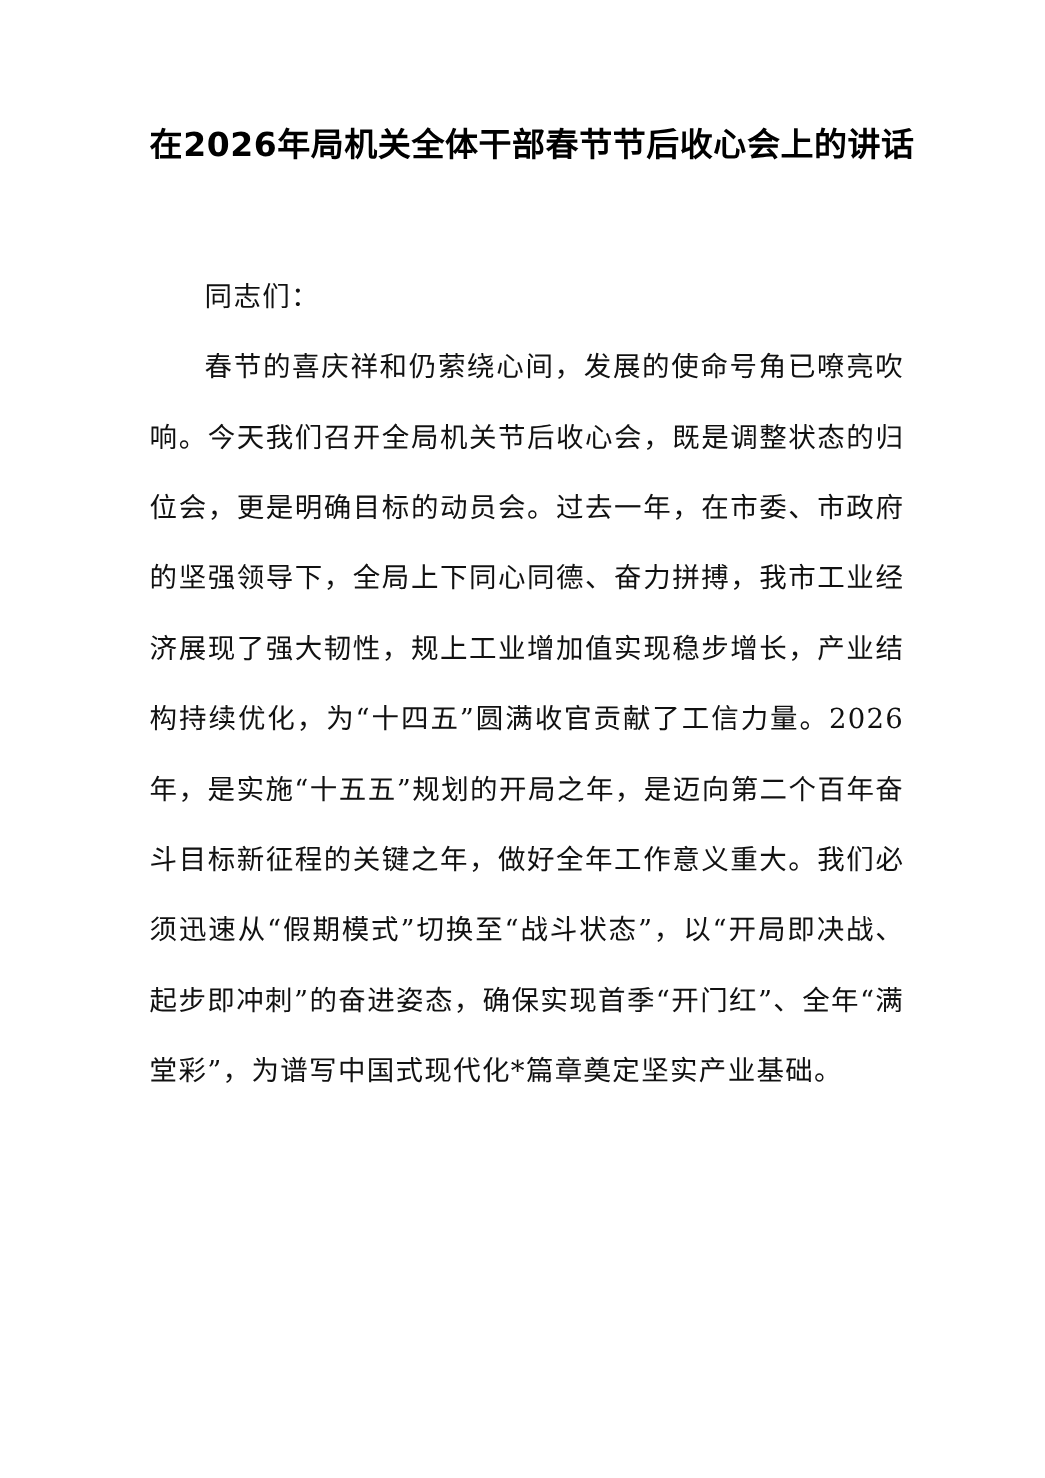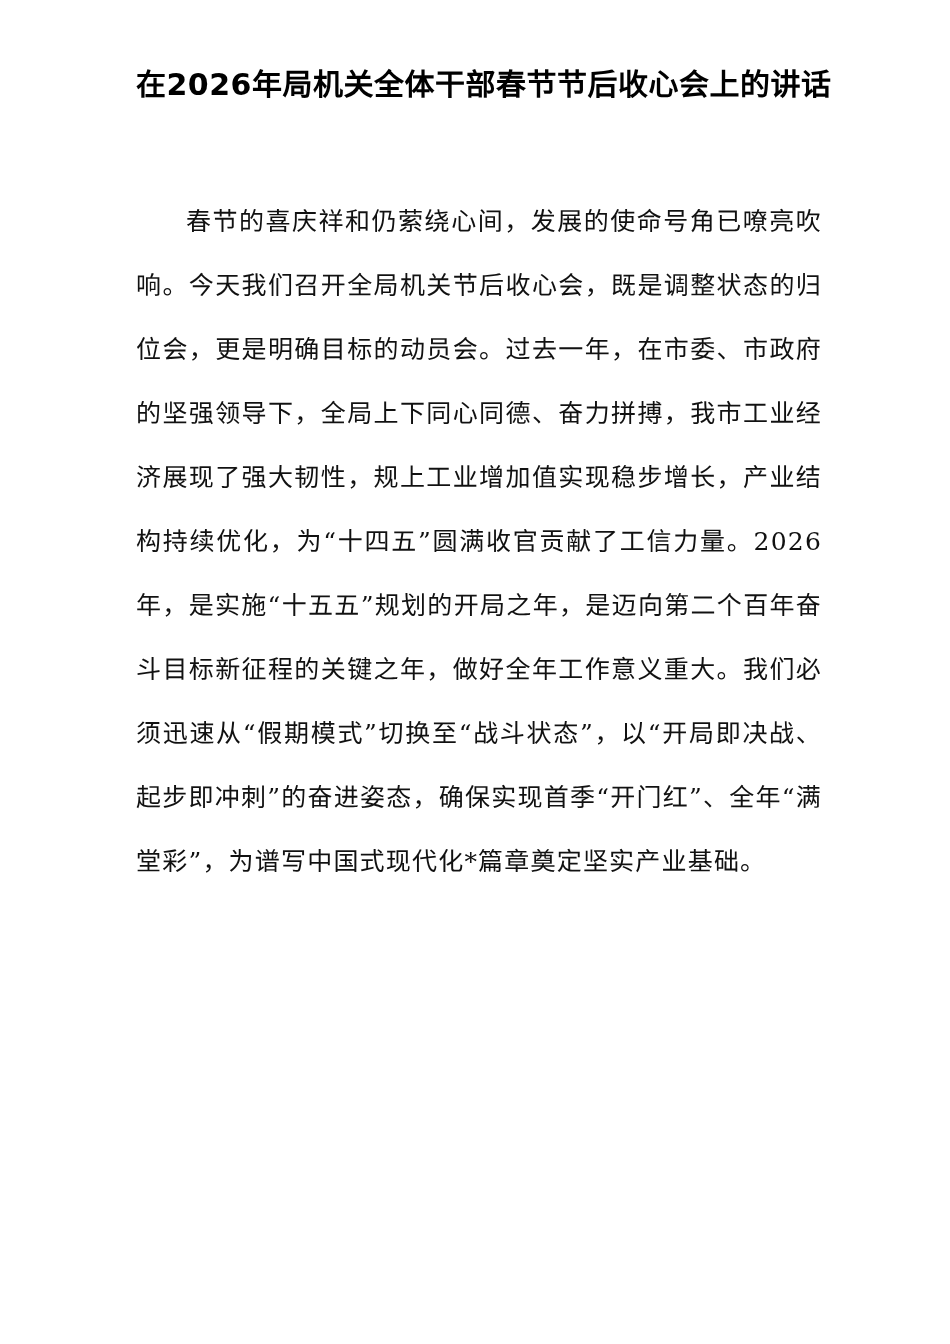--- a/index.html
+++ b/index.html
@@ -12,21 +12,21 @@
     height: 1344px;
     font-family: "DejaVu Serif", "Liberation Serif", serif;
     color: #1a1a1a;
     overflow: hidden;
   }
   .page {
     position: relative;
     width: 950px;
     height: 1344px;
     box-sizing: border-box;
-    padding: 64px 128px 60px 136px;
+    padding: 112px 128px 60px 136px;
     background: #ffffff;
   }
   .doc-title {
     font-family: "DejaVu Sans", "Liberation Sans", sans-serif;
     font-weight: bold;
     font-size: 30px;
     letter-spacing: 0.5px;
     line-height: 1.4;
     text-align: left;
     margin: 0 0 84px 0;
@@ -52,16 +52,17 @@
   }
 </style>
 </head>
 <body>
 
 <div class="page">
 
   <h1 class="doc-title">在2026年局机关全体干部春节节后收心会上的讲话</h1>
 
   <div class="body-text">
+    <p class="salutation">同志们：</p>
     <p>春节的喜庆祥和仍萦绕心间，发展的使命号角已嘹亮吹响。今天我们召开全局机关节后收心会，既是调整状态的归位会，更是明确目标的动员会。过去一年，在市委、市政府的坚强领导下，全局上下同心同德、奋力拼搏，我市工业经济展现了强大韧性，规上工业增加值实现稳步增长，产业结构持续优化，为“十四五”圆满收官贡献了工信力量。2026年，是实施“十五五”规划的开局之年，是迈向第二个百年奋斗目标新征程的关键之年，做好全年工作意义重大。我们必须迅速从“假期模式”切换至“战斗状态”，以“开局即决战、起步即冲刺”的奋进姿态，确保实现首季“开门红”、全年“满堂彩”，为谱写中国式现代化*篇章奠定坚实产业基础。</p>
   </div>
 
 </div>
 
 </body></html>

